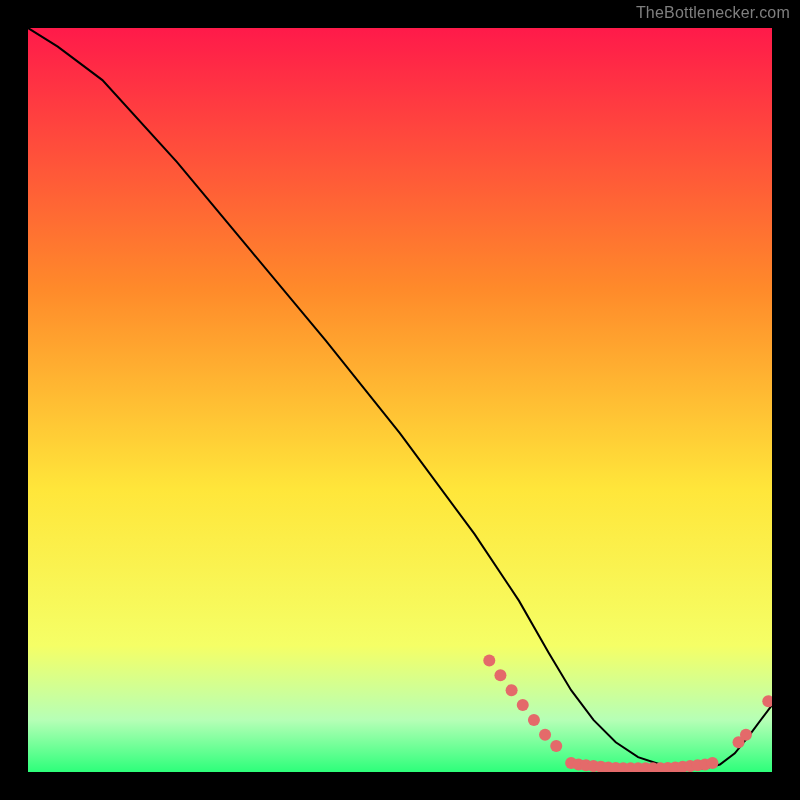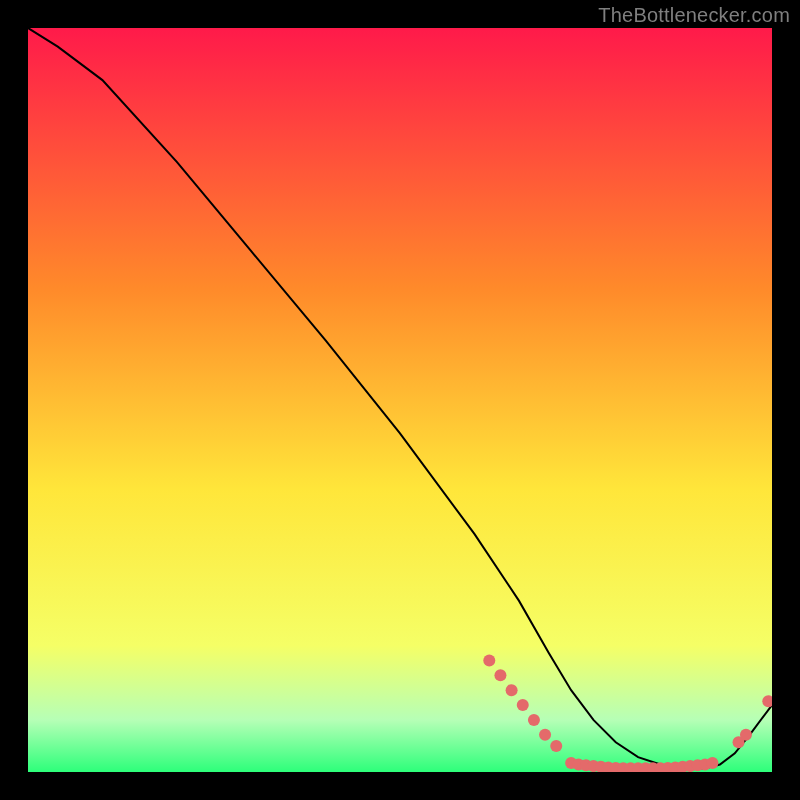--- a/index.html
+++ b/index.html
@@ -27,21 +27,21 @@
   .plot svg {
     display: block;
     width: 744px;
     height: 744px;
   }
   .watermark {
     position: absolute;
     top: 4px;
     right: 10px;
     color: #7f7f7f;
-    font-size: 20px;
+    font-size: 16px;
     letter-spacing: 0.2px;
     font-weight: 400;
   }
 </style>
 </head>
 <body>
 
 <div class="stage">
   <div class="watermark">TheBottlenecker.com</div>
 

